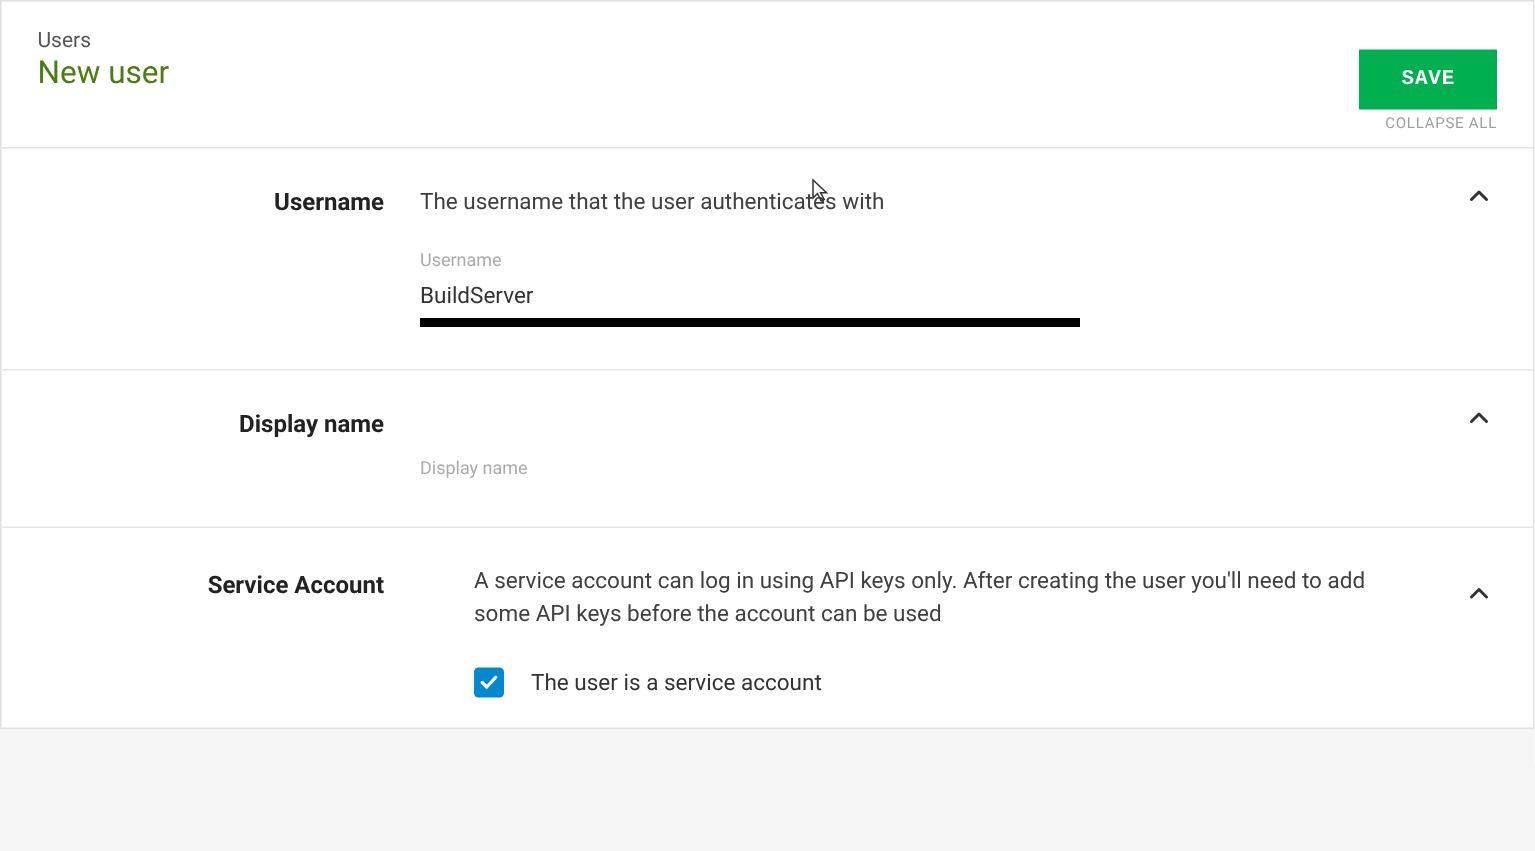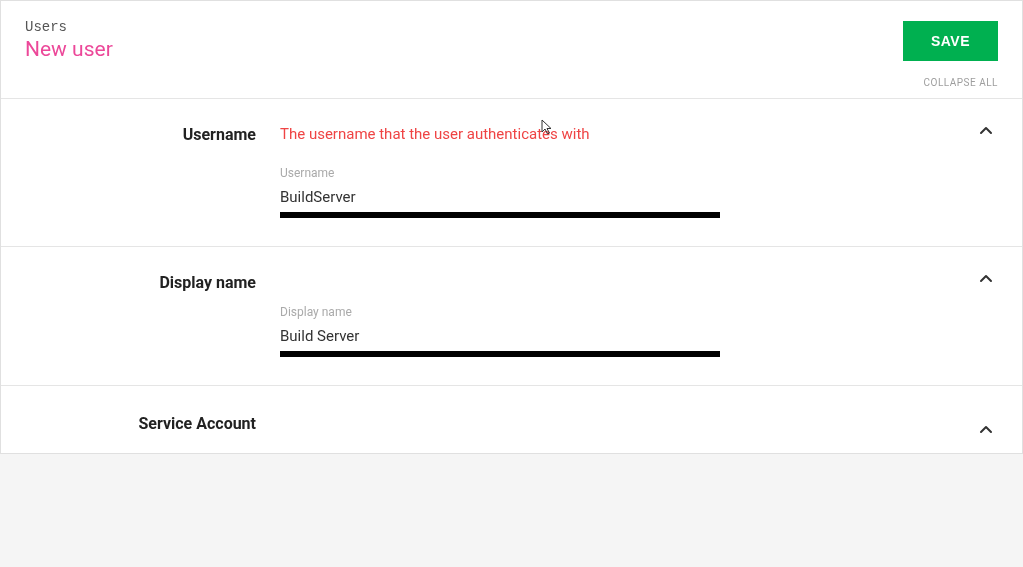--- a/index.html
+++ b/index.html
@@ -15,40 +15,40 @@
       max-width: 1023px;
       margin: 0 auto;
     }
     .header {
       padding: 18px 24px 10px 24px;
       position: relative;
     }
     .breadcrumb {
       font-size: 14px;
       color: #555;
-      font-family: Liberation Mono, monospace;
     }
     .page-title {
       font-size: 21px;
-      color: #ec4899;
+      color: #4d7c0f;
       margin-top: 2px;
       font-weight: 400;
     }
     .save-btn {
       position: absolute;
       right: 24px;
-      top: 20px;
+      top: 32px;
       background: #00b050;
       color: #fff;
       border: none;
       padding: 12px 28px;
       font-size: 14px;
       font-weight: 600;
       letter-spacing: 0.5px;
       cursor: pointer;
+      font-family: Liberation Mono, monospace;
     }
     .collapse-all {
       text-align: right;
       color: #9e9e9e;
       font-size: 10px;
       letter-spacing: 0.5px;
       padding: 6px 24px 10px 24px;
       cursor: pointer;
     }
     .section {
@@ -65,21 +65,21 @@
       color: #222;
       padding-right: 24px;
       padding-top: 2px;
       flex-shrink: 0;
     }
     .section-body {
       flex: 1;
       padding-right: 50px;
     }
     .section-desc {
-      color: #ef4444;
+      color: #404040;
       font-size: 15px;
       line-height: 1.5;
     }
     .field-group {
       margin-top: 20px;
       max-width: 440px;
     }
     .field-label {
       font-size: 12px;
       color: #aaa;
@@ -160,32 +160,42 @@
           <path d="M1 1 L1 13 L4 10 L6.5 15 L8.5 14 L6 9.5 L10 9.5 Z" fill="none" stroke="#333" stroke-width="1"></path>
         </svg>
     </div>
   </div>
 
   <div class="section">
     <div class="section-label">Display name</div>
     <div class="section-body">
       <div class="field-group" style="margin-top:34px;">
         <div class="field-label">Display name</div>
-        <input class="text-input" type="text" value="Build Server" style="">
       </div>
     </div>
     <div class="chevron">
       <svg width="16" height="16" viewBox="0 0 16 16">
           <path d="M3 10 L8 5 L13 10" stroke="#333" stroke-width="2" fill="none" stroke-linecap="round" stroke-linejoin="round"></path>
         </svg>
     </div>
   </div>
 
   <div class="section" style="padding-bottom:20px;gap:36px;">
     <div class="section-label" style="padding-top:4px;">Service Account</div>
+    <div class="section-body">
+      <div class="section-desc">A service account can log in using API keys only. After creating the user you'll need to add some API keys before the account can be used</div>
+      <div class="checkbox-row">
+        <div class="checkbox">
+          <svg width="14" height="14" viewBox="0 0 14 14">
+              <path d="M2.5 7 L5.5 10 L11.5 3.5" stroke="#fff" stroke-width="2.2" fill="none" stroke-linecap="round" stroke-linejoin="round"></path>
+            </svg>
+        </div>
+        <div class="checkbox-label">The user is a service account</div>
+      </div>
+    </div>
     <div class="chevron" style="top:36px;">
       <svg width="16" height="16" viewBox="0 0 16 16">
           <path d="M3 10 L8 5 L13 10" stroke="#333" stroke-width="2" fill="none" stroke-linecap="round" stroke-linejoin="round"></path>
         </svg>
     </div>
   </div>
 
 </div>
 
 </body></html>

